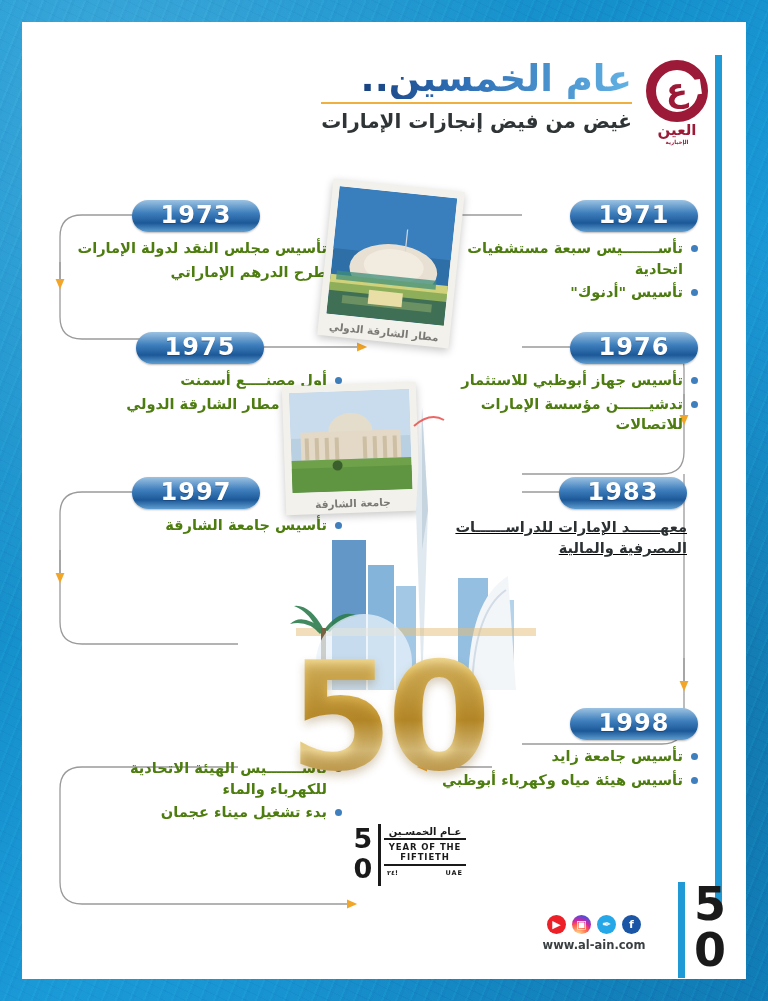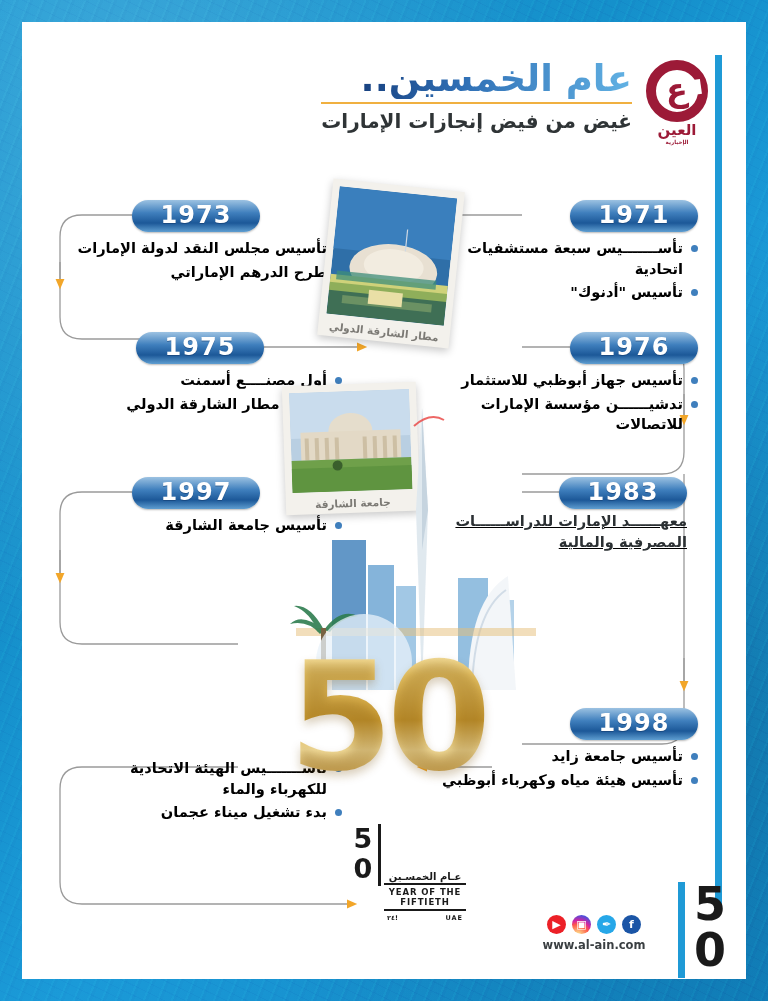--- a/index.html
+++ b/index.html
@@ -85,28 +85,28 @@
     text-align:center;
   }
   .badge span{
     font-size:24px;font-weight:700;color:#ffffff;line-height:1;
     letter-spacing:1px;
     text-shadow:0 1px 0 rgba(20,60,110,.55);
     display:inline-block;
   }
   .bullets{margin:6px 0 0 0;padding:0;list-style:none;direction:rtl;}
   .bullets li{
-    position:relative;font-size:14.6px;font-weight:700;color:#000000;
+    position:relative;font-size:14.6px;font-weight:700;color:#4d7c0f;
     line-height:1.42;margin-bottom:3px;padding-right:15px;
   }
   .bullets li::before{
     content:"";position:absolute;right:0;top:7px;width:7px;height:7px;
     border-radius:50%;background:#3f7fbd;
   }
-  .nobullet{direction:rtl;font-size:14.6px;font-weight:700;color:#2b3033;line-height:1.45;margin-top:1px;text-align:right;}
+  .nobullet{direction:rtl;font-size:14.6px;font-weight:700;color:#2b3033;line-height:1.45;margin-top:7px;text-align:right;}
 
   
   .polaroid{position:absolute;background:#f3f1ec;padding:7px 7px 22px 7px;
     box-shadow:0 3px 8px rgba(0,0,0,.22);}
   .polaroid .pimg{width:100%;height:100%;display:block;}
   .pcap{
     position:absolute;left:0;right:0;bottom:4px;text-align:center;
     font-size:10.5px;font-weight:700;color:#7c7a75;direction:rtl;
   }
 
@@ -123,21 +123,21 @@
 
   
   .fiftieth{position:absolute;left:326px;top:802px;width:118px;height:62px;direction:ltr;}
   .f-left{
     position:absolute;left:0;top:0;width:30px;height:62px;
     border-right:3px solid #1a1a1a;
     font-size:27px;font-weight:700;line-height:30px;color:#1a1a1a;text-align:center;
   }
   .f-right{position:absolute;left:36px;top:0;right:0;height:62px;}
   .f-row{border-bottom:2px solid #1a1a1a;}
-  .f-ar{font-size:10px;font-weight:700;color:#1a1a1a;text-align:center;padding:2px 0 1px;direction:rtl;letter-spacing:1px;margin-top:45px;}
+  .f-ar{font-size:10px;font-weight:700;color:#1a1a1a;text-align:center;padding:2px 0 1px;direction:rtl;letter-spacing:1px;}
   .f-en{font-size:8.5px;font-weight:700;color:#1a1a1a;text-align:center;padding:2px 0;letter-spacing:.9px;}
   .f-bot{display:flex;justify-content:space-between;font-size:6.5px;font-weight:700;color:#1a1a1a;padding:3px 3px 0;letter-spacing:1px;}
 
   
   .social{position:absolute;left:508px;top:893px;width:128px;text-align:center;direction:ltr;}
   .s-icons{display:flex;gap:6px;justify-content:center;align-items:center;}
   .s-ic{width:19px;height:19px;border-radius:50%;display:flex;align-items:center;justify-content:center;
     color:#fff;font-size:11px;font-weight:700;line-height:1;}
   .s-yt{background:#ec2027;}
   .s-ig{background:radial-gradient(circle at 30% 107%, #fdf497 0%, #fd5949 45%, #d6249f 60%, #285AEB 90%);}

